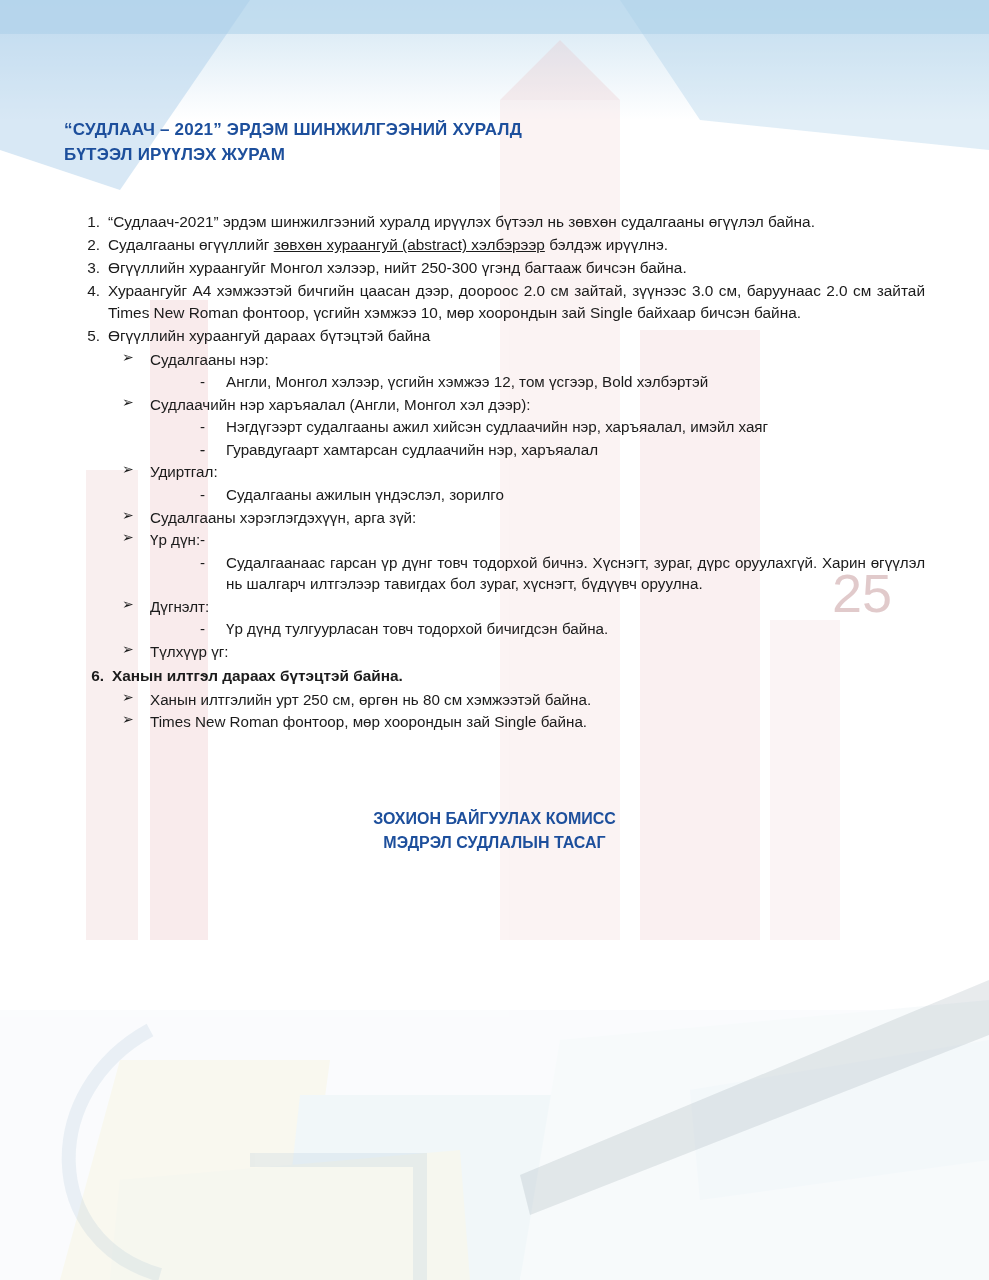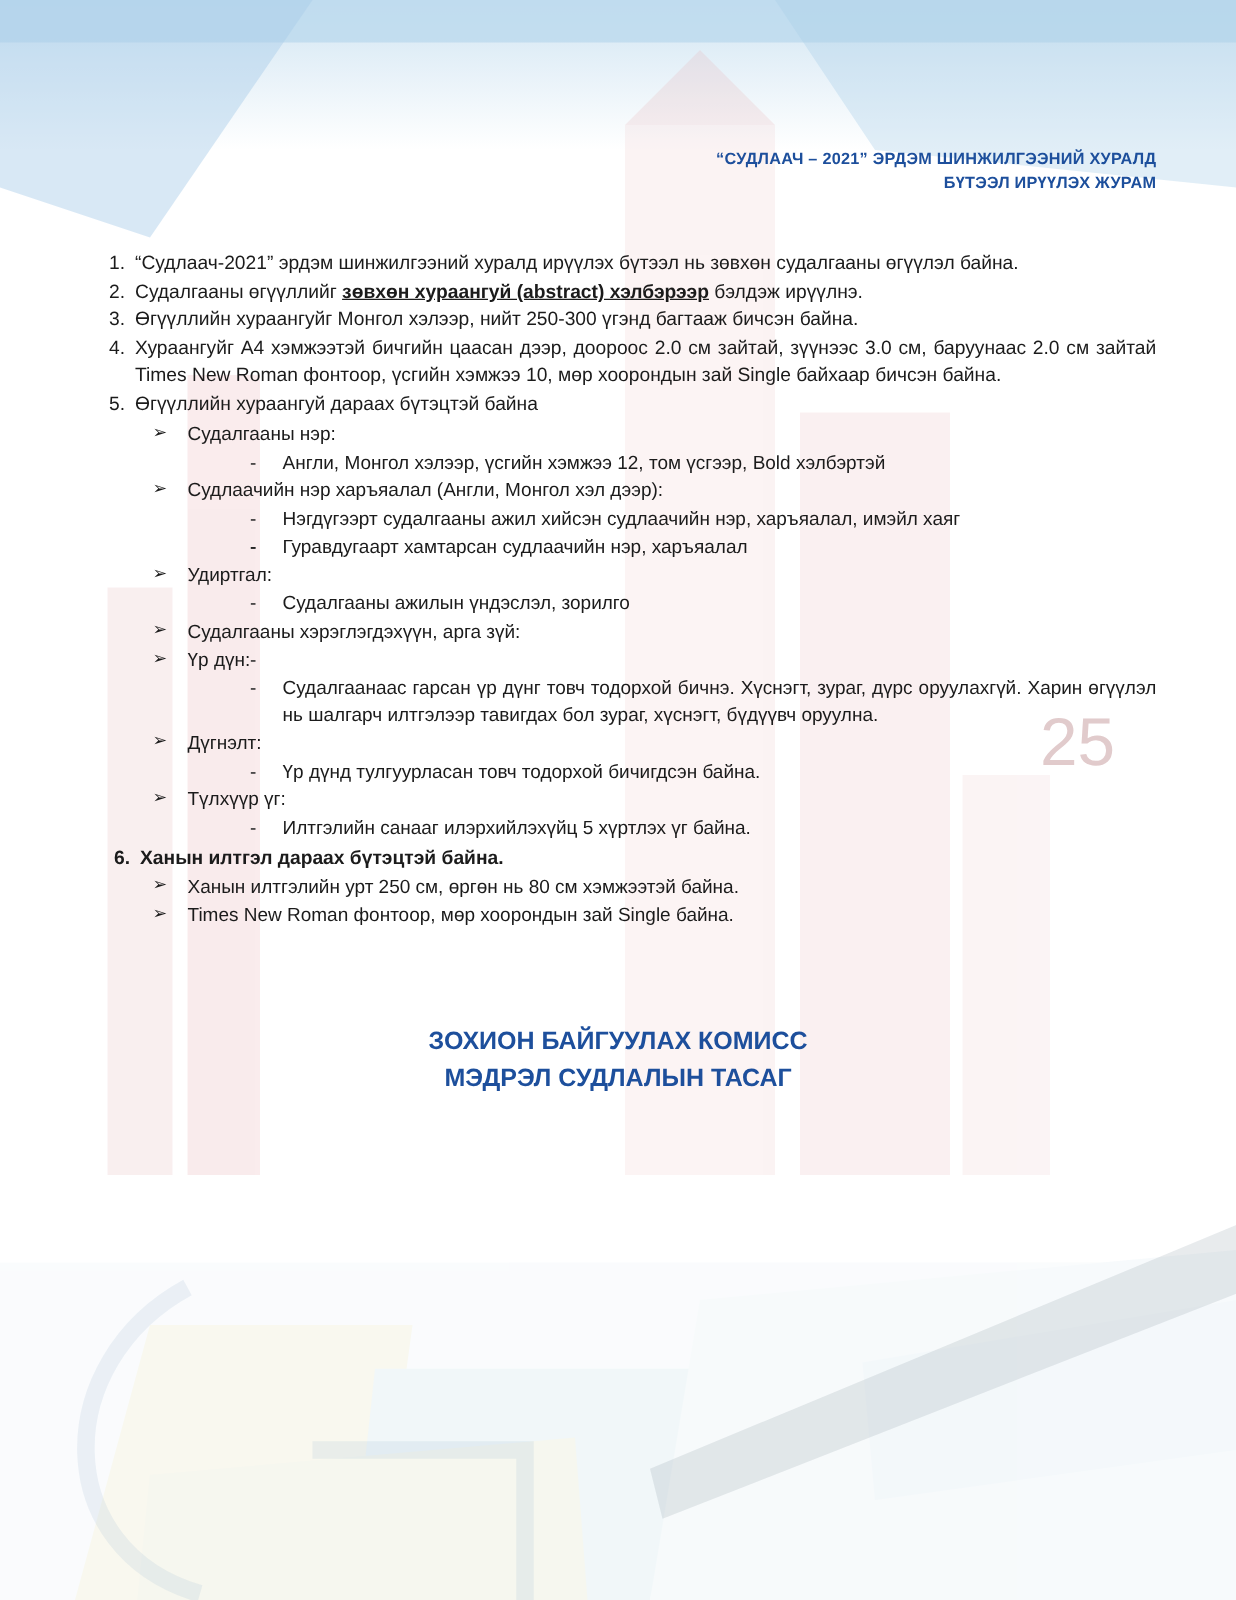--- a/index.html
+++ b/index.html
@@ -19,24 +19,24 @@
   
   #page {
     position: relative;
     z-index: 2;
     width: 989px;
     height: 1280px;
     padding: 118px 64px 40px 64px;
   }
 
   .doc-title {
-    text-align: right;
+    text-align: left;
     color: #1d4f9c;
     font-weight: bold;
-    font-size: 13px;
+    font-size: 17px;
     letter-spacing: 0.2px;
     line-height: 1.45;
   }
   .doc-title .line2 { display: block; }
 
   .body-block { margin-top: 44px; }
 
   
   ol.level1 {
     list-style: none;
@@ -56,21 +56,21 @@
     position: absolute;
     left: 10px;
     top: 0;
     width: 26px;
     text-align: right;
     color: #1b1b1b;
   }
   ol.level1 > li.bold-item > .num,
   ol.level1 > li.bold-item > .txt { font-weight: bold; }
 
-  .b { font-weight: bold; }
+  .b { font-weight: normal; }
   .u { text-decoration: underline; }
 
   
   ul.level2 {
     list-style: none;
     margin: 2px 0 0 0;
     padding: 0;
   }
   ul.level2 > li {
     position: relative;
@@ -114,21 +114,21 @@
   }
 
   
   .sub-indent { margin-left: 14px; }
 
   .signature {
     margin-top: 74px;
     text-align: center;
     color: #1d4f9c;
     font-weight: bold;
-    font-size: 20px;
+    font-size: 16px;
     line-height: 1.5;
   }
 </style>
 </head>
 <body>
 
 <svg id="bg-art" width="989" height="1280" viewBox="0 0 989 1280" aria-hidden="true">
   <defs>
     <linearGradient id="gTop" x1="0" y1="0" x2="0" y2="1">
       <stop offset="0%" stop-color="#cfe4f2"></stop>
@@ -286,21 +286,20 @@
           </li>
         </ul>
       </li>
 
       <li class="strong">
         <span class="arrow">➢</span>
         <span class="lbl">Түлхүүр үг:</span>
         <ul class="level3">
           <li>
             <span class="dash">-</span>
-            <span>Илтгэлийн санааг илэрхийлэхүйц 5 хүртлэх үг байна.</span>
           </li>
         </ul>
       </li>
     </ul>
 
     <ol class="level1" style="margin-top:2px;">
       <li class="bold-item" style="padding-left:48px;">
         <span class="num" style="left:14px;">6.</span>
         <span class="txt">Ханын илтгэл дараах бүтэцтэй байна.</span>
       </li>

